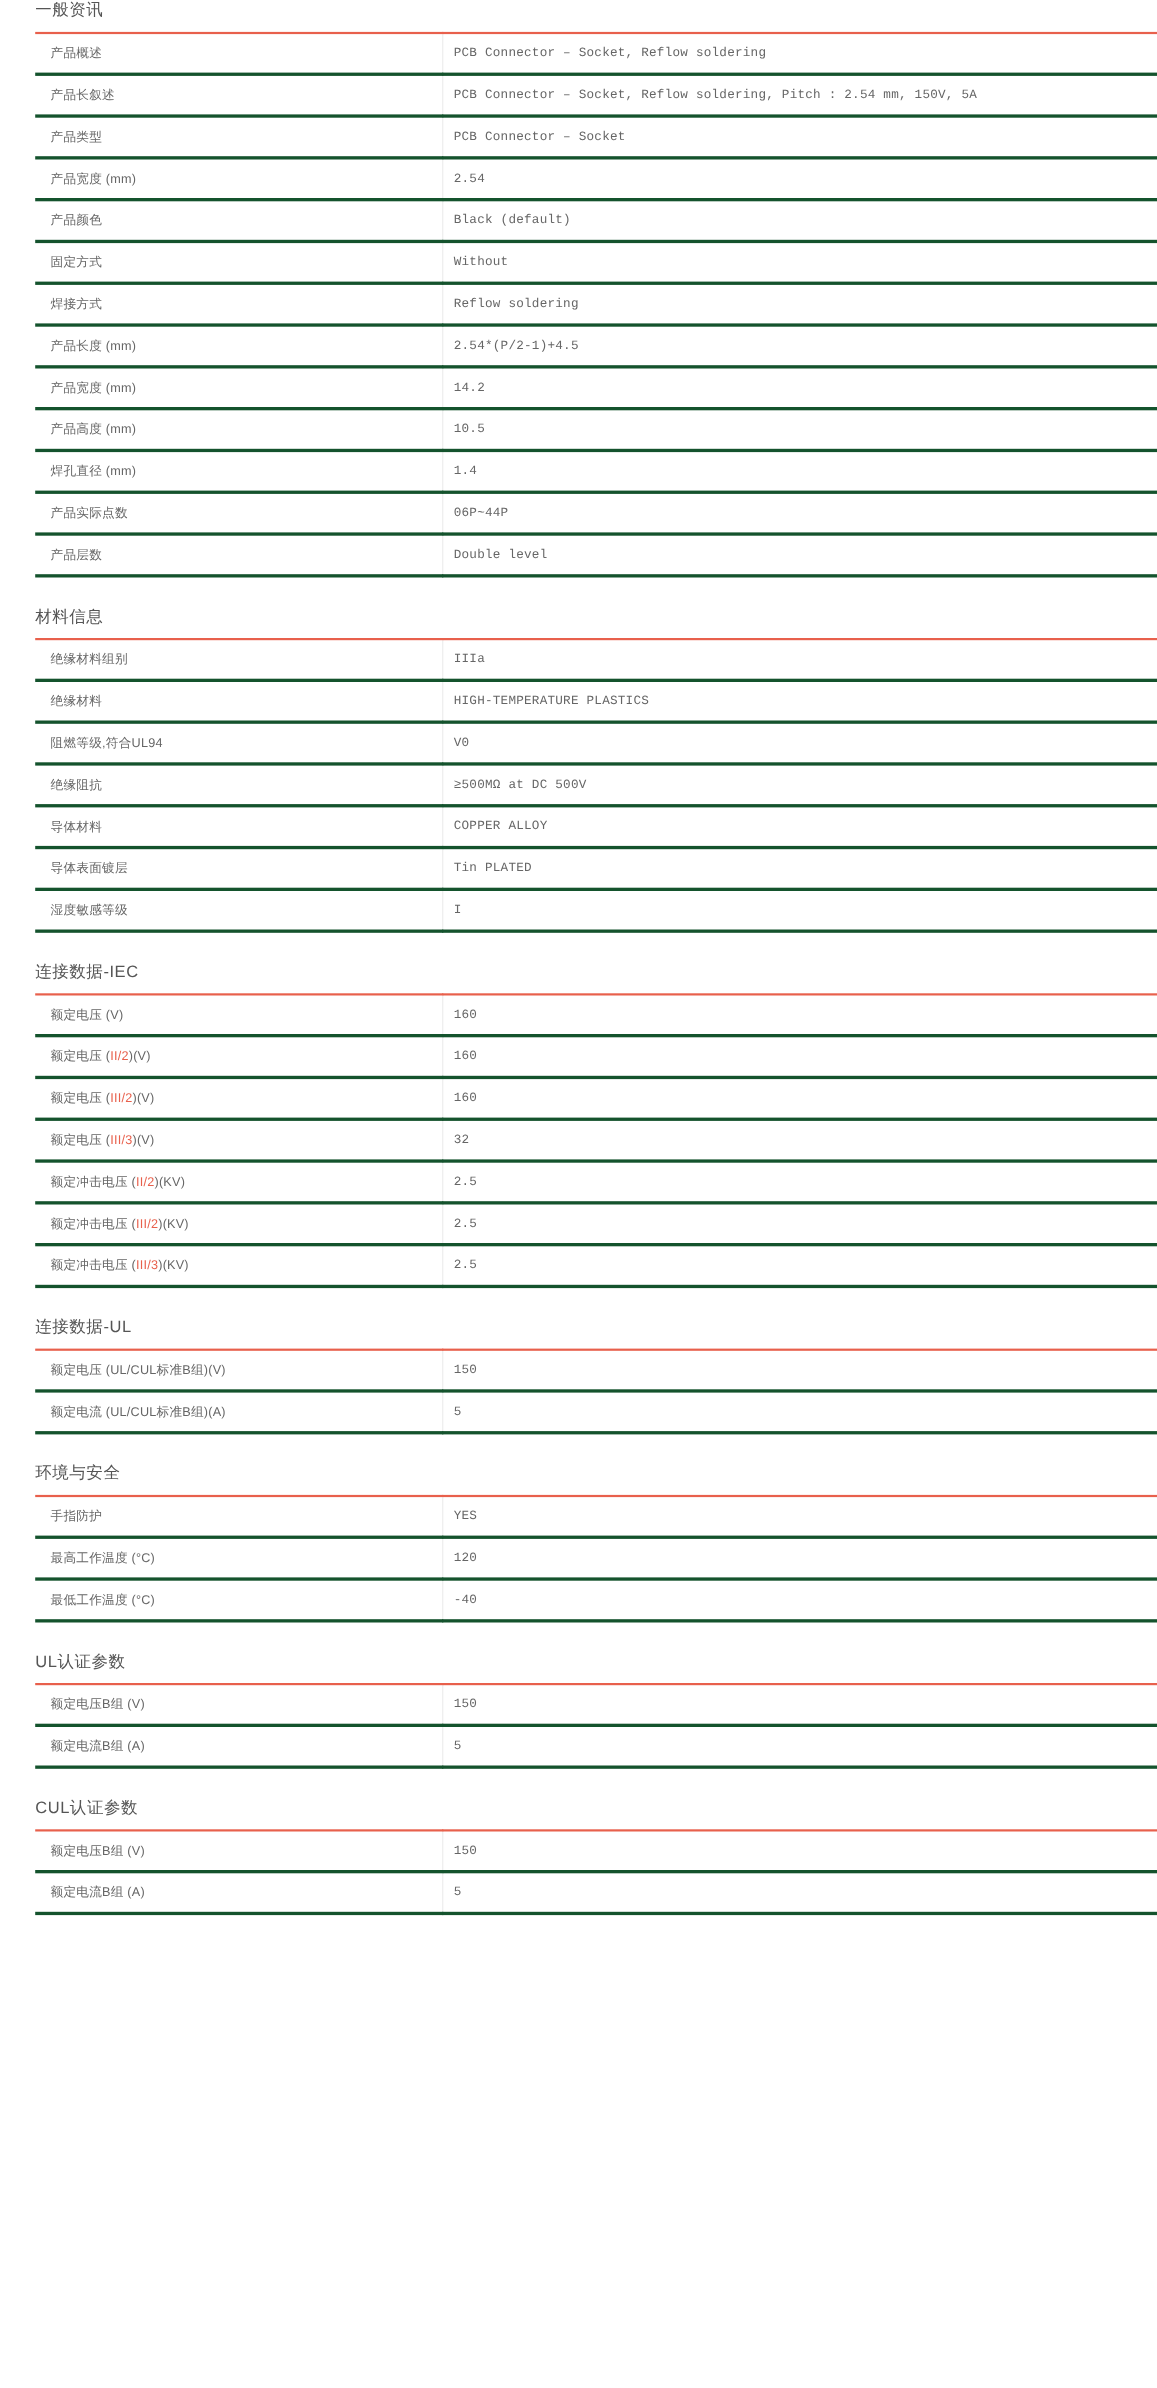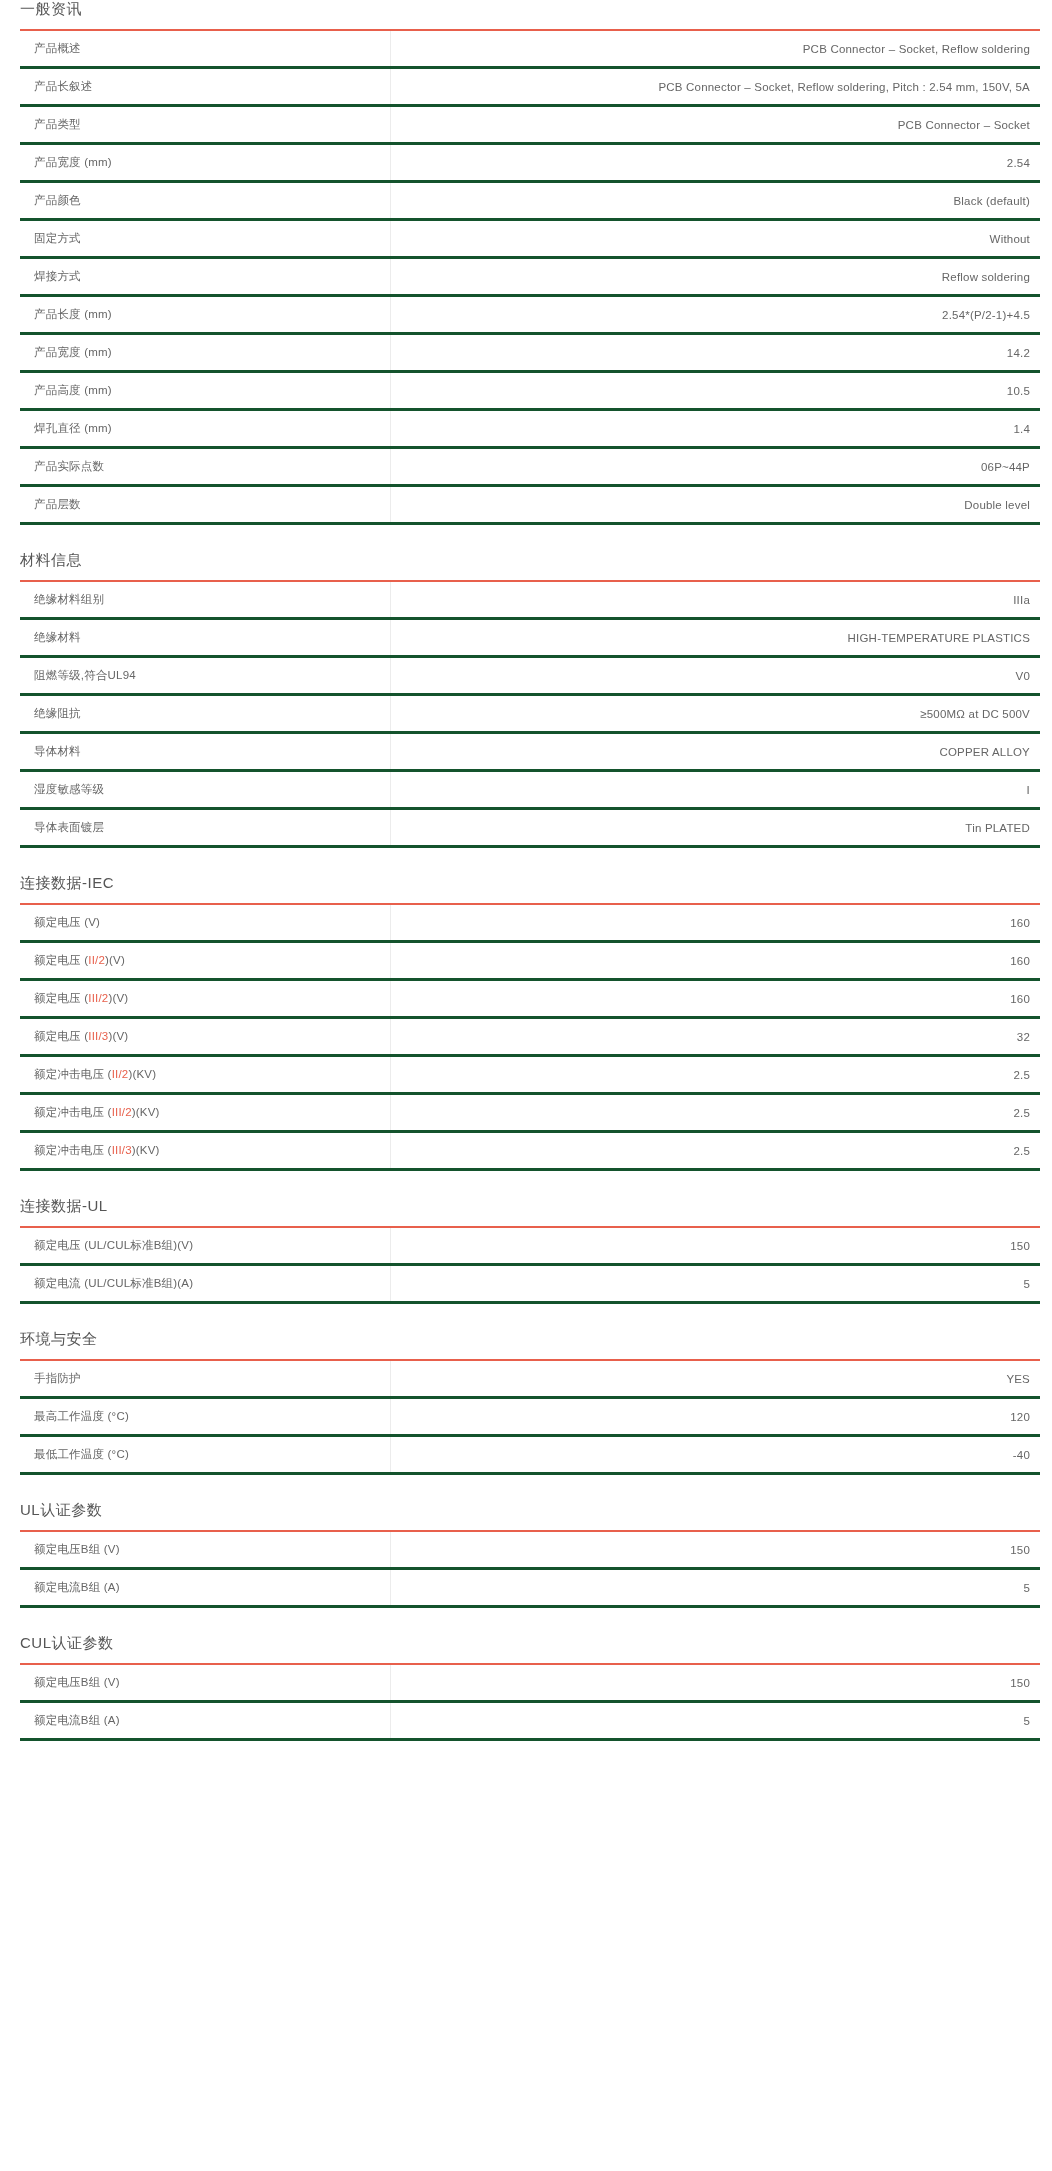--- a/index.html
+++ b/index.html
@@ -8,21 +8,21 @@
     background: #ffffff;
   }
   body {
     font-family: "Liberation Sans", sans-serif;
     color: #4a4a4a;
     width: 1052px;
   }
   .page {
     width: 1052px;
     box-sizing: border-box;
-    padding: 0 16px 0 20px;
+    padding: 0 16px 0 32px;
   }
   .section {
     margin-bottom: 26px;
   }
   .section-title {
     font-size: 15px;
     color: #555555;
     font-weight: normal;
     letter-spacing: 0.5px;
     padding: 0 0 10px 0;
@@ -46,23 +46,24 @@
     vertical-align: middle;
   }
   .spec-table td.label {
     width: 370px;
     border-right: 1px solid #ececec;
     padding-left: 14px;
     text-align: left;
     letter-spacing: 0.2px;
   }
   .spec-table td.value {
-    text-align: right;
+    text-align: left;
     color: #666666;
     letter-spacing: 0.2px;
+    font-family: Liberation Mono, monospace;
   }
   .roman {
     color: #e8604c;
   }
 </style>
 </head>
 <body>
 
 <div class="page">
   <div id="sections-root">
@@ -143,26 +144,26 @@
             </tr>
             <tr>
               <td class="label">绝缘阻抗</td>
               <td class="value">≥500MΩ at DC 500V</td>
             </tr>
             <tr>
               <td class="label">导体材料</td>
               <td class="value">COPPER ALLOY</td>
             </tr>
             <tr>
+              <td class="label">导体表面镀层</td>
+              <td class="value">Tin PLATED</td>
+            </tr>
+            <tr>
               <td class="label">湿度敏感等级</td>
               <td class="value">I</td>
-            </tr>
-            <tr>
-              <td class="label">导体表面镀层</td>
-              <td class="value">Tin PLATED</td>
             </tr>
           </tbody>
         </table>
       </div>
       <div class="section">
         <h2 class="section-title">连接数据-IEC</h2>
         <table class="spec-table">
           <tbody>
             <tr>
               <td class="label">额定电压 (V)</td>

